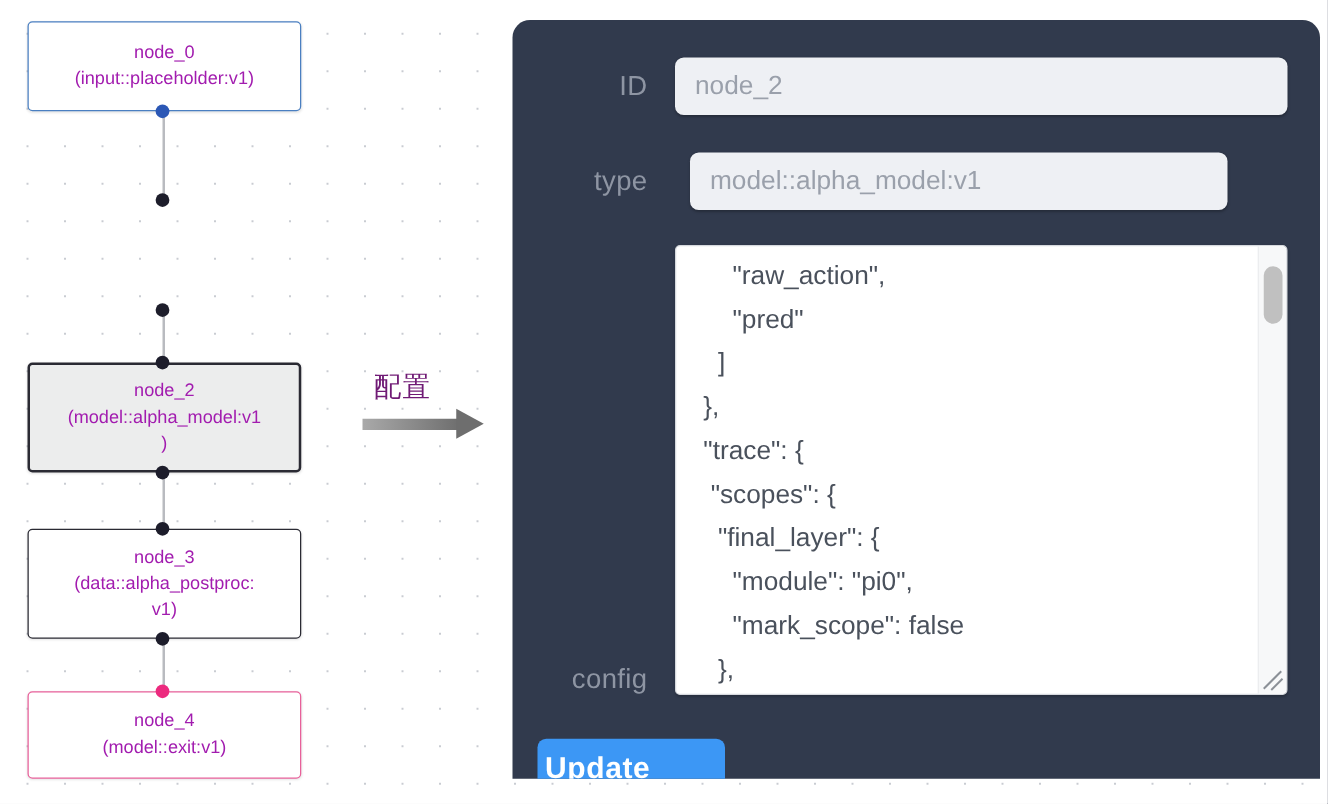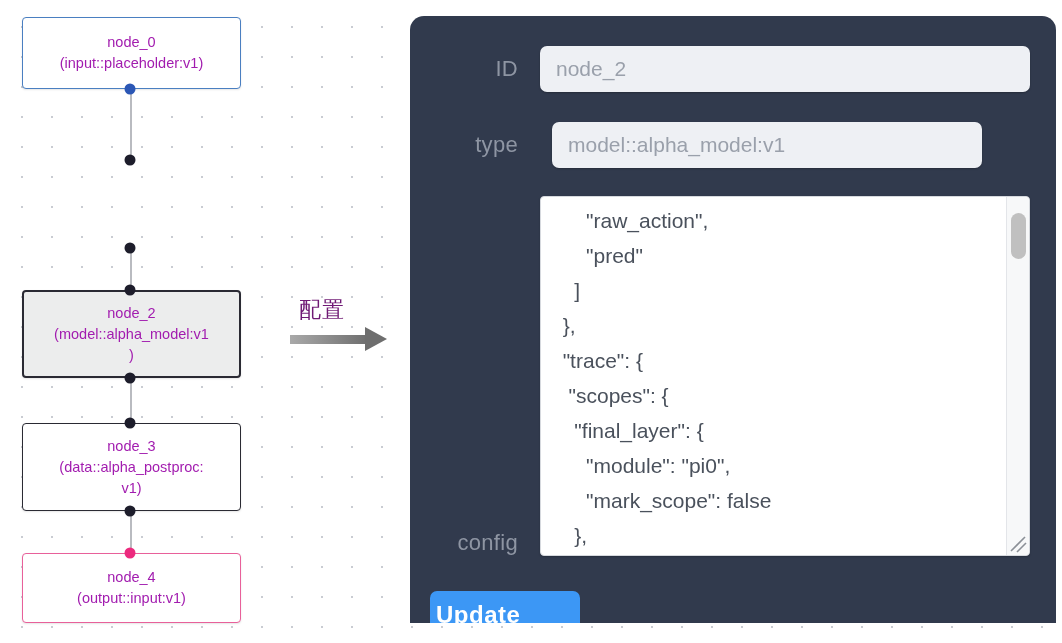--- a/index.html
+++ b/index.html
@@ -262,21 +262,21 @@
     <div class="node" style="left:22px; top:423px; width:219px; height:88px;">
       <span class="nlabel">node_3
 (data::alpha_postproc:
 v1)</span>
     </div>
     <div class="port" style="left:130px; top:423px;"></div>
     <div class="port" style="left:130px; top:511px;"></div>
 
     <div class="node style-output" style="left:22px; top:553px; width:219px; height:70px;">
       <span class="nlabel">node_4
-(output::input:v1)</span>
+(model::exit:v1)</span>
     </div>
     <div class="port pink" style="left:130px; top:553px;"></div>
   </div>
 
   <div id="transition">
     <div id="transition-label">配置</div>
     <div id="arrow-shaft"></div>
     <div id="arrow-head"></div>
   </div>
 

